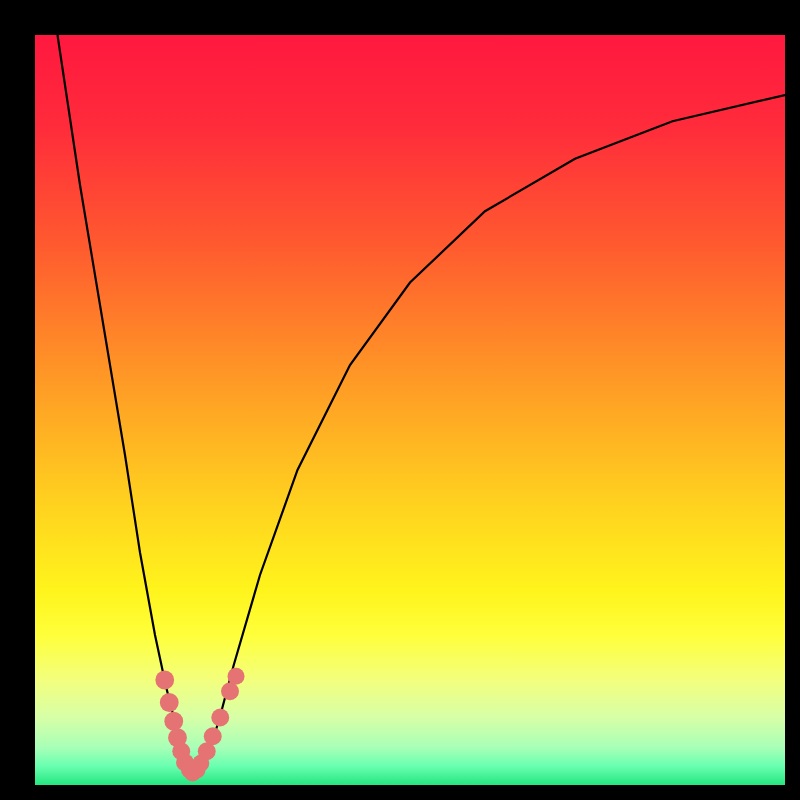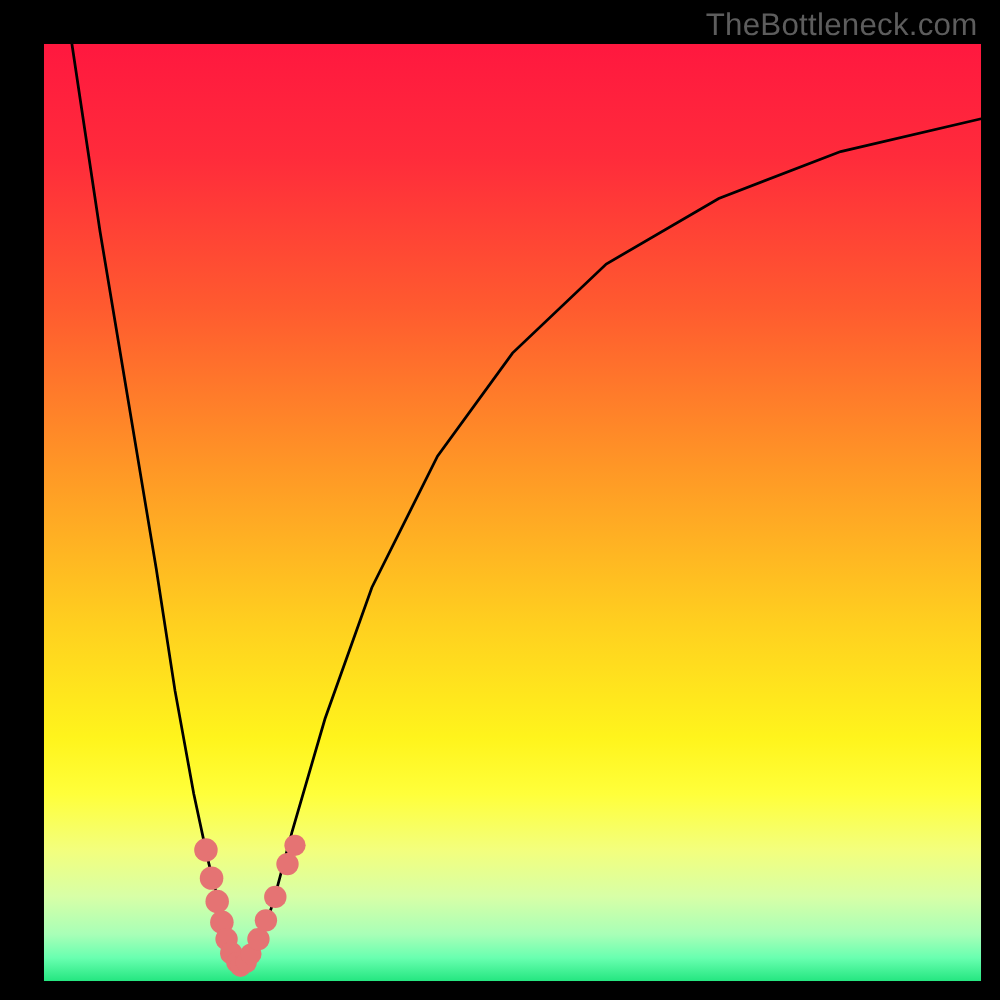--- a/index.html
+++ b/index.html
@@ -92,14 +92,13 @@
           <circle cx="165.75" cy="728.25" r="8.50" fill="#e57373"></circle>
           <circle cx="171.75" cy="716.25" r="8.95" fill="#e57373"></circle>
           <circle cx="177.75" cy="701.25" r="8.95" fill="#e57373"></circle>
           <circle cx="185.25" cy="682.50" r="8.95" fill="#e57373"></circle>
           <circle cx="195.00" cy="656.25" r="8.95" fill="#e57373"></circle>
           <circle cx="201.00" cy="641.25" r="8.50" fill="#e57373"></circle>
         </g>
     </svg>
   </div>
 
-  <div class="watermark">TheBottleneck.com</div>
 </div>
 
 </body></html>

